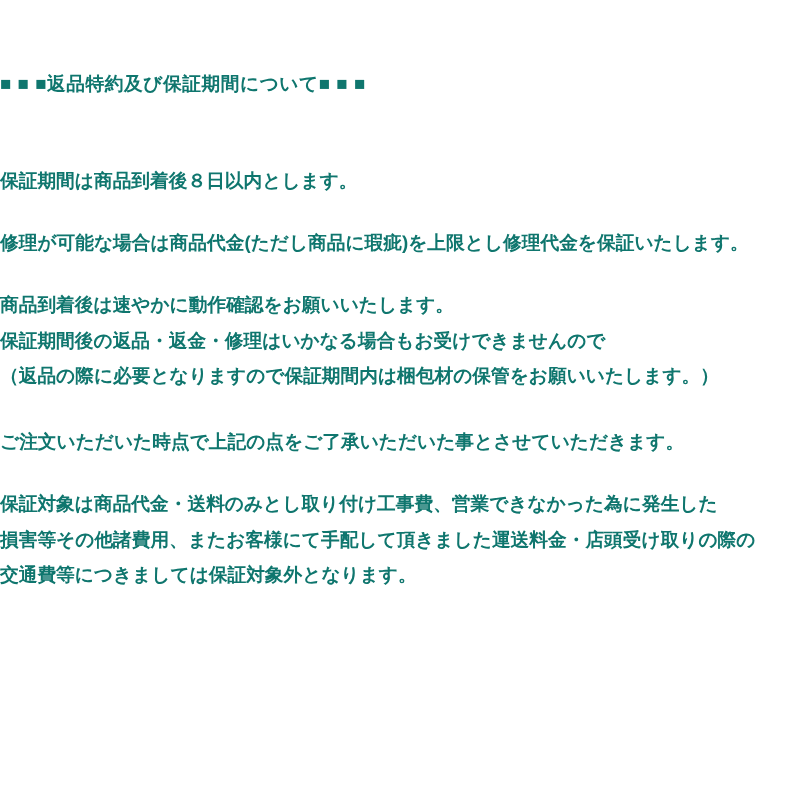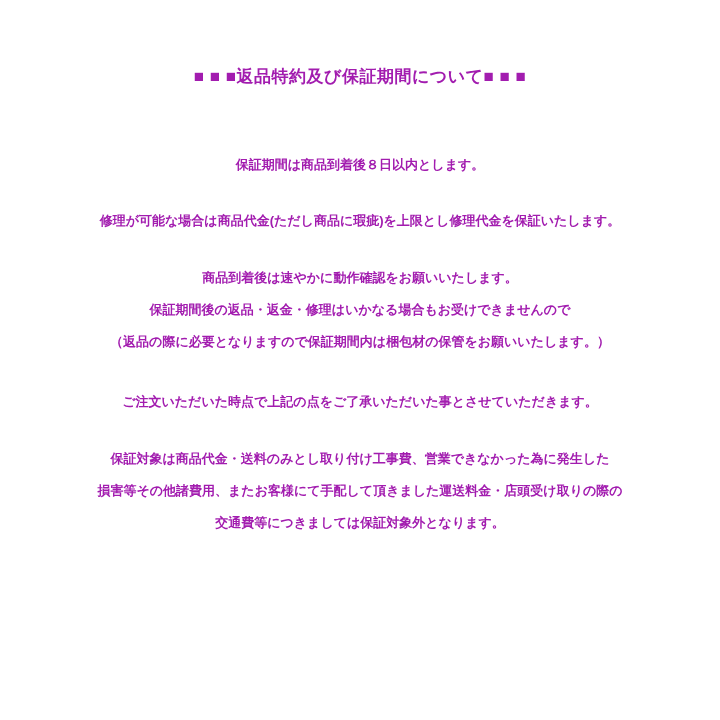--- a/index.html
+++ b/index.html
@@ -7,33 +7,33 @@
     padding: 0;
   }
   body {
     width: 720px;
     height: 720px;
     background: #ffffff;
     overflow: hidden;
   }
   .doc {
     width: 720px;
-    text-align: center;
-    color: #a21caf;
+    text-align: left;
+    color: #0f766e;
     font-family: "Liberation Sans", "DejaVu Sans", sans-serif;
     font-weight: bold;
   }
   .title {
     margin-top: 64px;
     font-size: 17px;
     line-height: 26px;
     letter-spacing: 0.5px;
   }
   .para {
-    font-size: 13px;
+    font-size: 17px;
     line-height: 32px;
   }
   .para div {
     white-space: nowrap;
   }
   .p1 { margin-top: 59px; }
   .p2 { margin-top: 26px; }
   .p3 { margin-top: 24px; }
   .p4 { margin-top: 25px; }
   .p5 { margin-top: 25px; }

